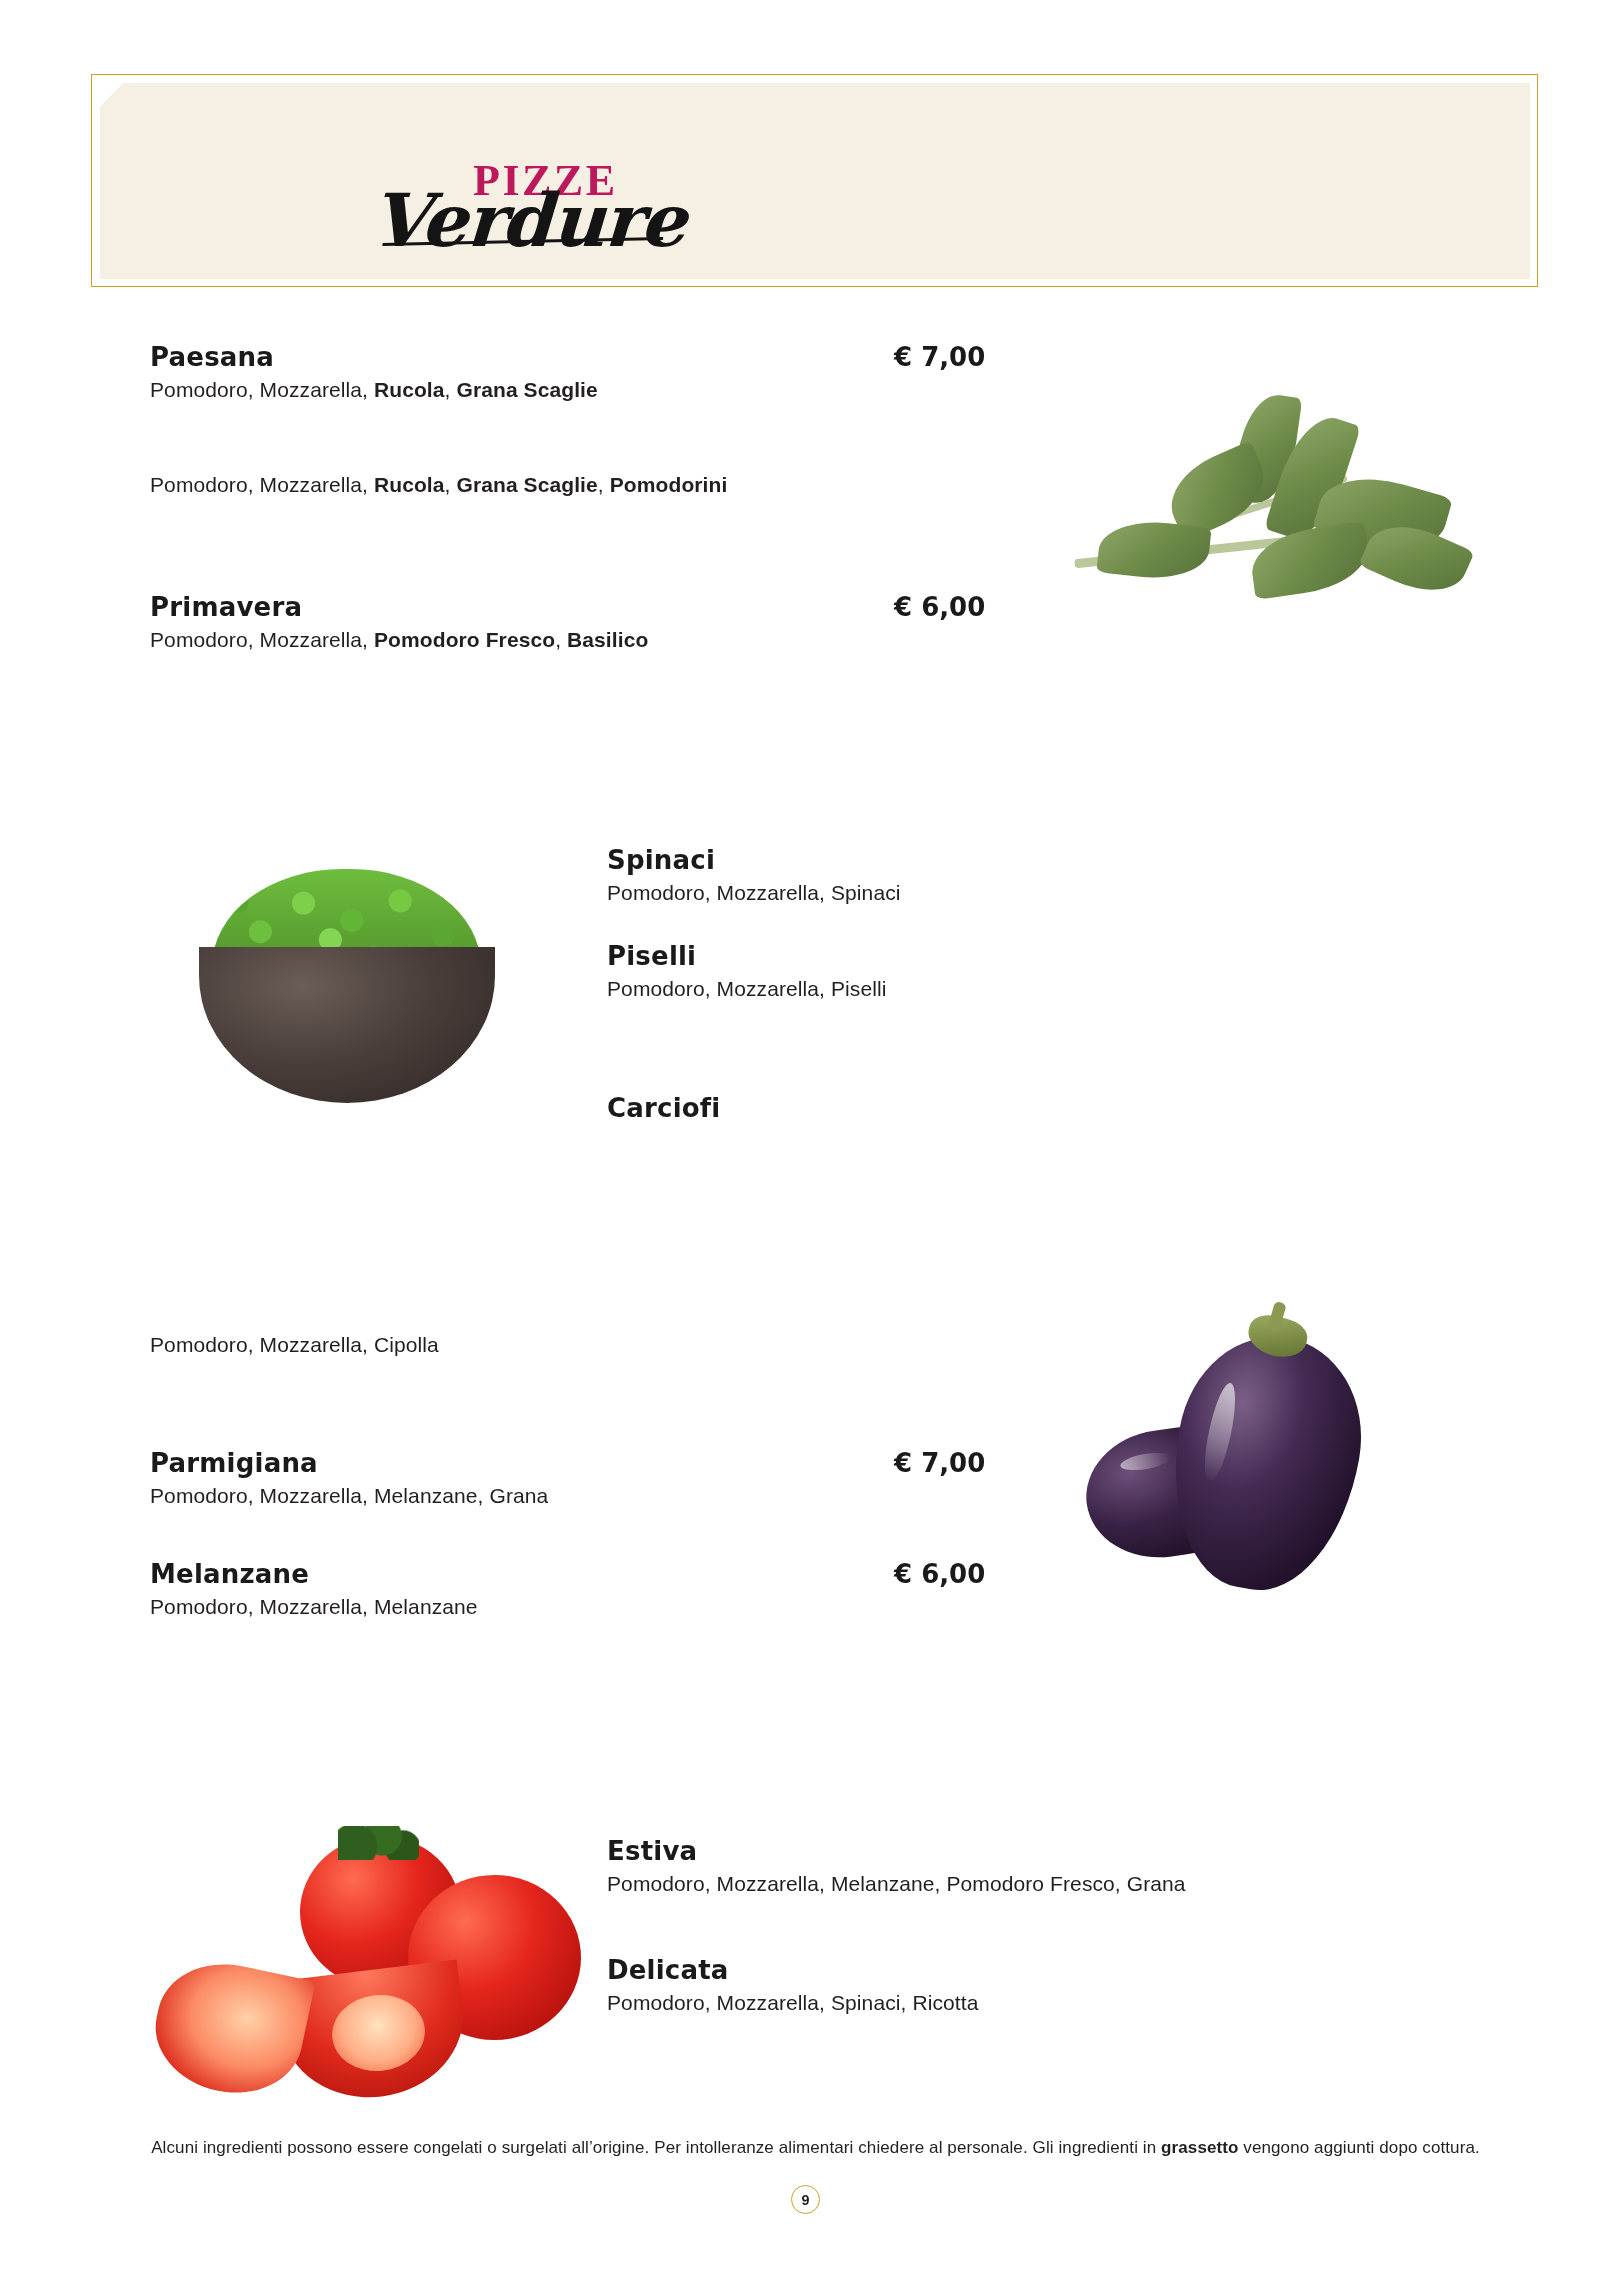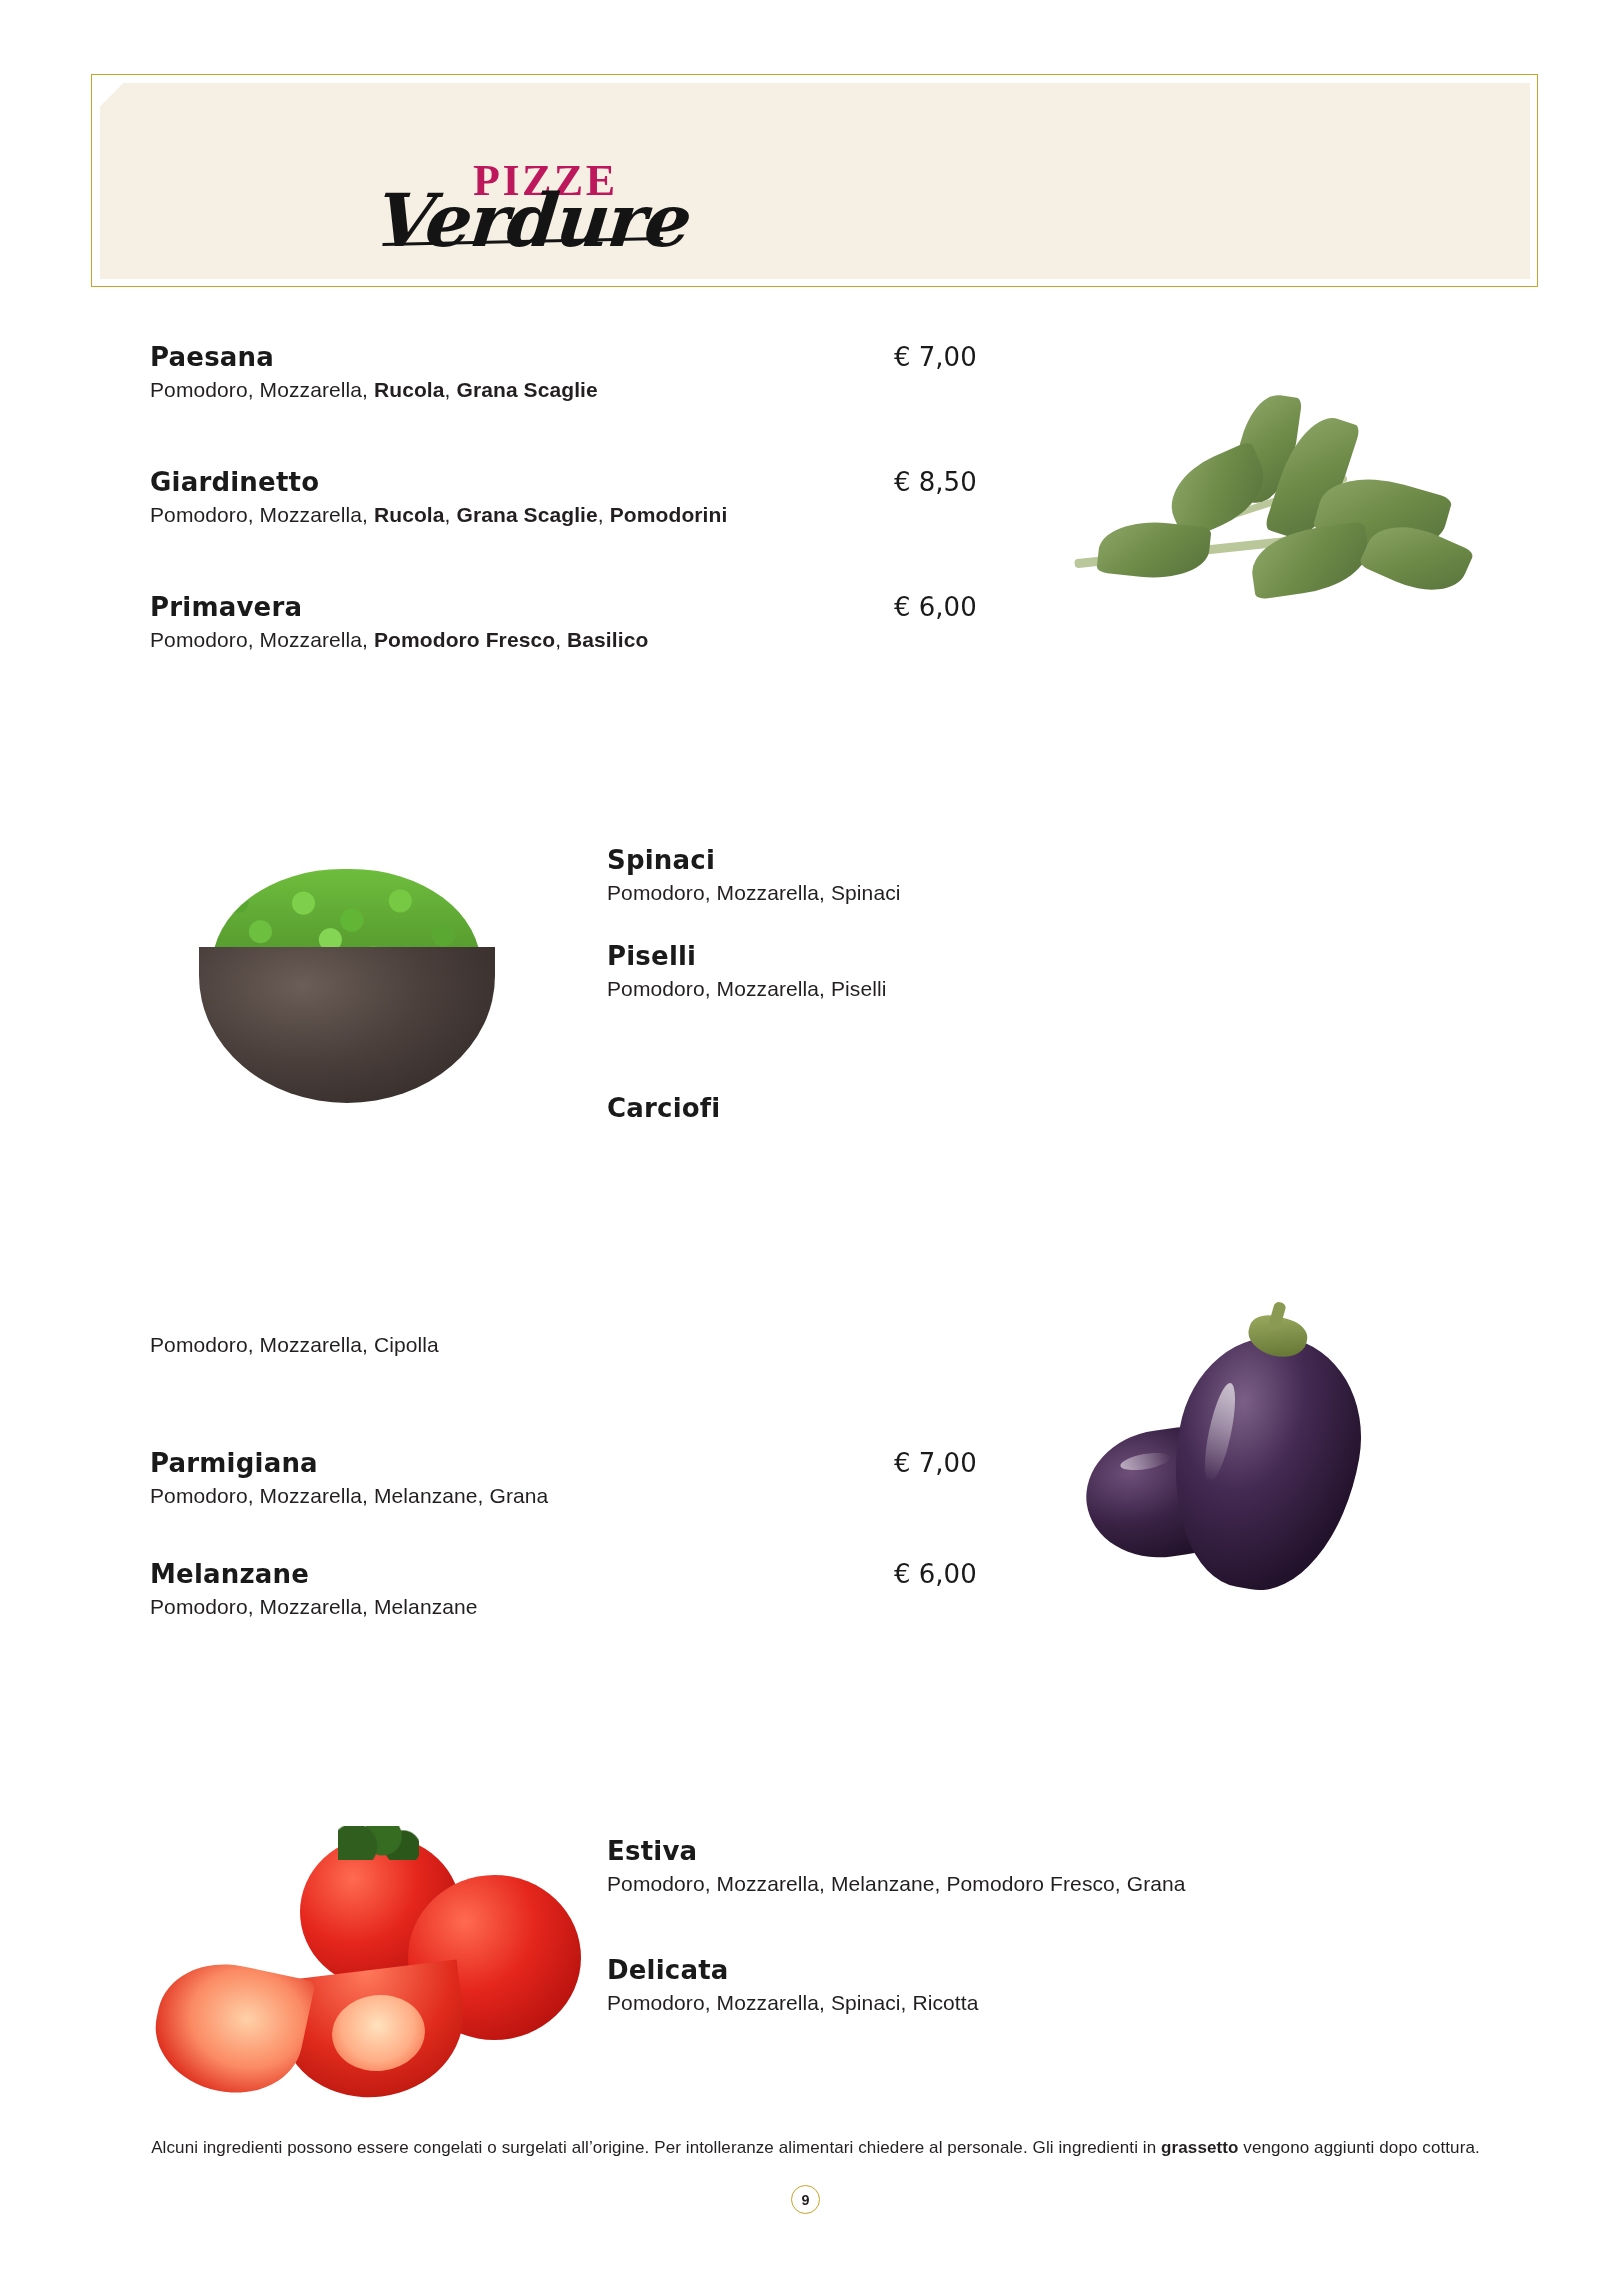--- a/index.html
+++ b/index.html
@@ -115,21 +115,21 @@
   .item-name {
     font-family: "DejaVu Sans", sans-serif;
     font-weight: 700;
     font-size: 26px;
     letter-spacing: 0.2px;
     color: #1a1a1a;
     white-space: nowrap;
   }
   .item-price {
     font-family: "DejaVu Sans", sans-serif;
-    font-weight: 400;
+    font-weight: 700;
     font-size: 26px;
     color: #1a1a1a;
     white-space: nowrap;
   }
   .item-desc {
     margin-top: 6px;
     font-family: "Liberation Sans", sans-serif;
     font-size: 21px;
     color: #231f20;
     letter-spacing: 0.1px;
@@ -345,24 +345,20 @@
 
 <div class="item col-left" style="top: 342px;">
   <div class="item-head-rel">
     <span class="item-name">Paesana</span>
     <span class="item-price price-a">€ 7,00</span>
   </div>
   <div class="item-desc">Pomodoro, Mozzarella, <b>Rucola</b>, <b>Grana Scaglie</b></div>
 </div>
 
 <div class="item col-left" style="top: 467px;">
-  <div class="item-head-rel">
-    <span class="item-name">Giardinetto</span>
-    <span class="item-price price-a">€ 8,50</span>
-  </div>
   <div class="item-desc">Pomodoro, Mozzarella, <b>Rucola</b>, <b>Grana Scaglie</b>, <b>Pomodorini</b></div>
 </div>
 
 <div class="item col-left" style="top: 592px;">
   <div class="item-head-rel">
     <span class="item-name">Primavera</span>
     <span class="item-price price-a">€ 6,00</span>
   </div>
   <div class="item-desc">Pomodoro, Mozzarella, <b>Pomodoro Fresco</b>, <b>Basilico</b></div>
 </div>

